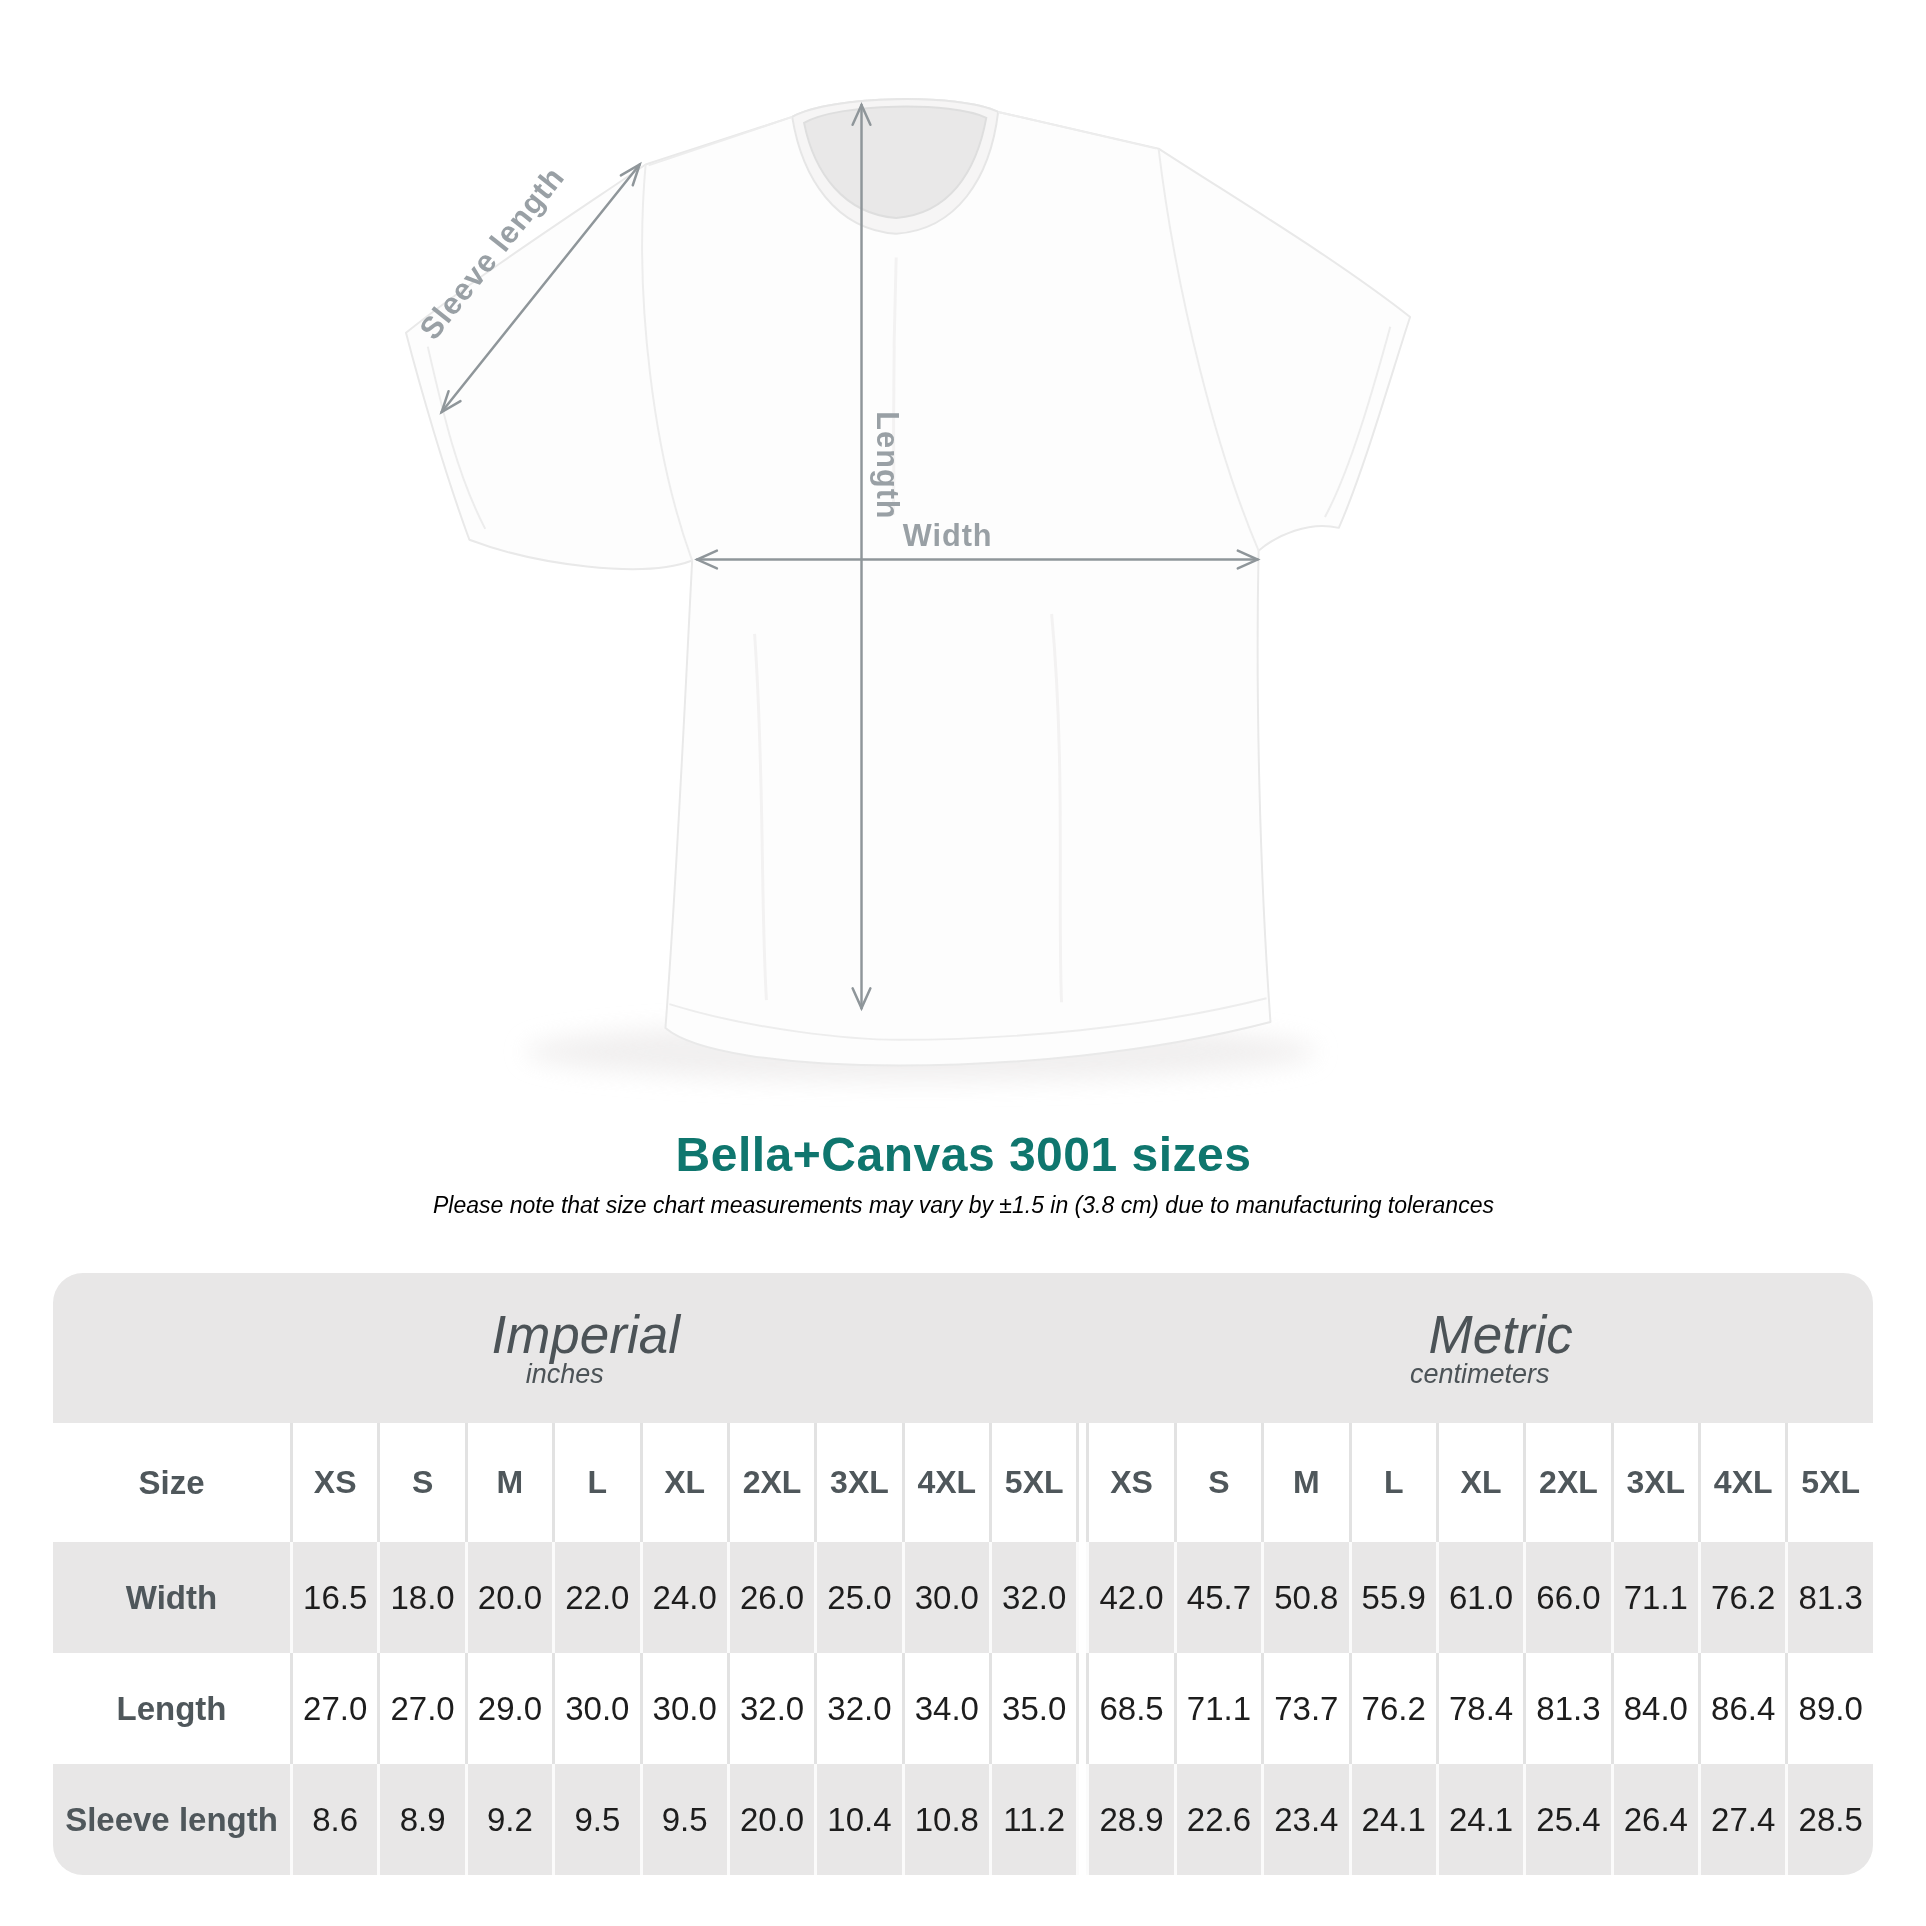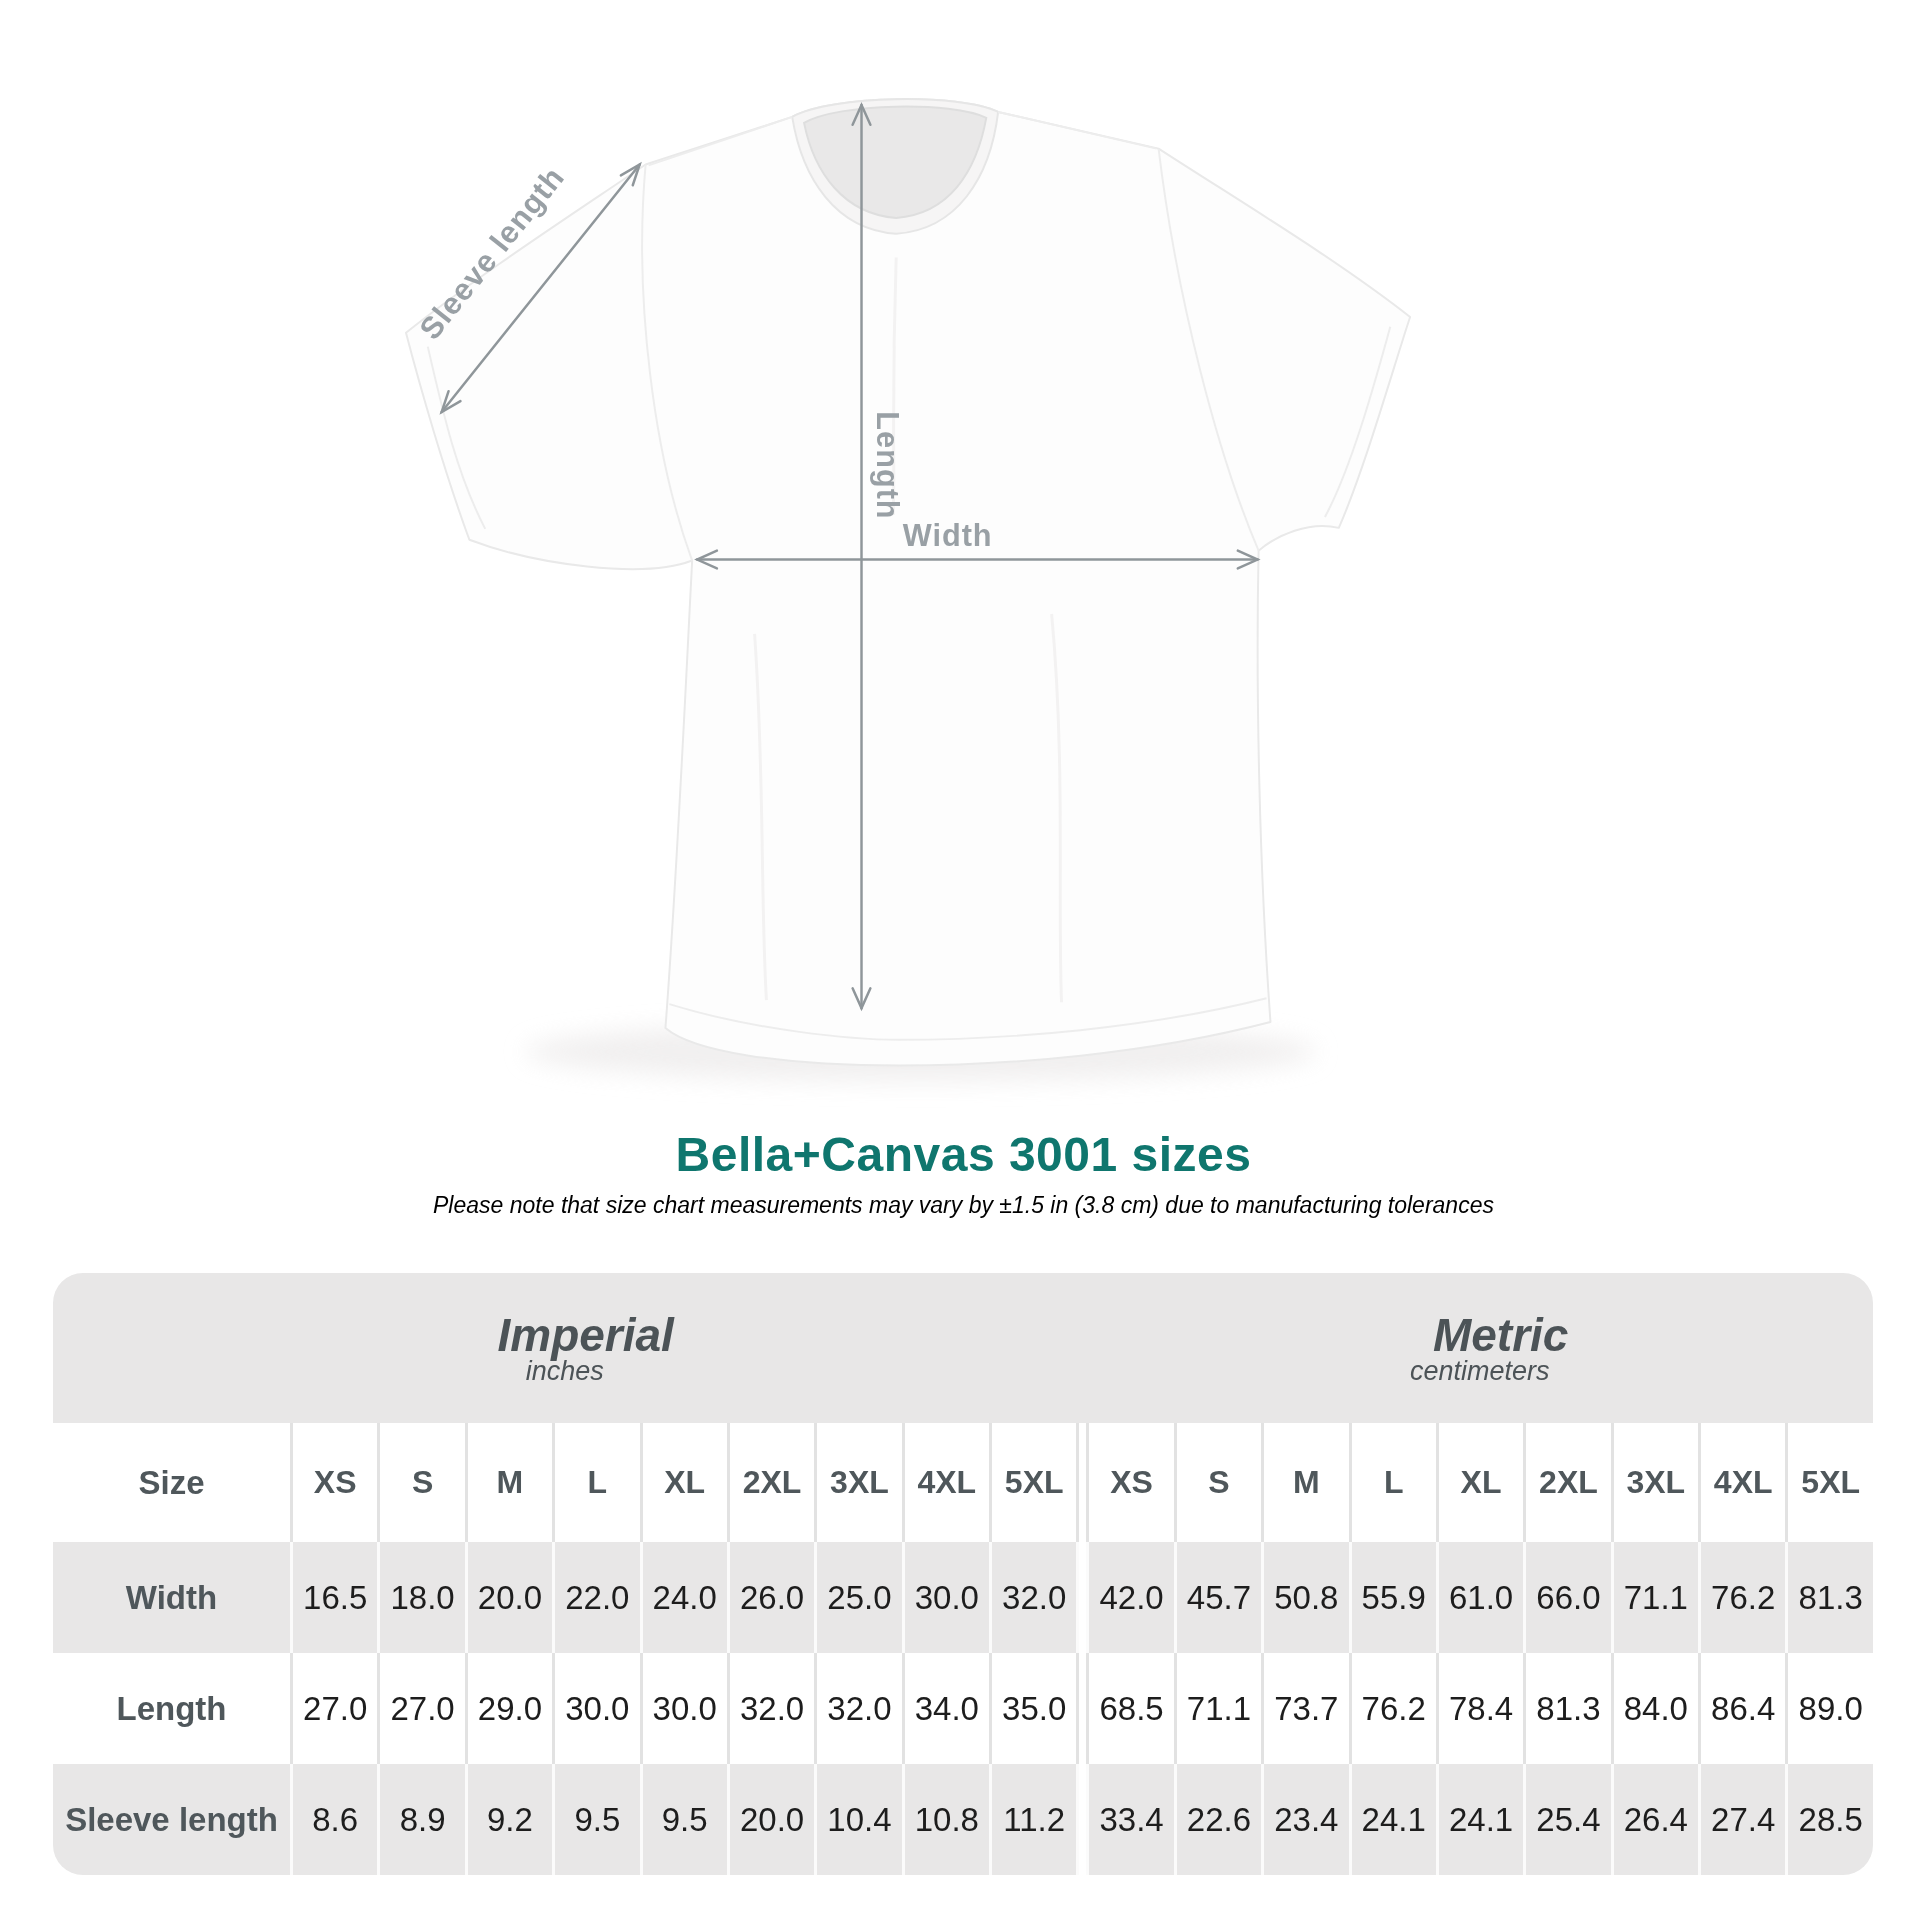--- a/index.html
+++ b/index.html
@@ -20,21 +20,21 @@
               border-radius:30px;overflow:hidden;background:#ffffff;}
   table{width:100%;border-collapse:separate;border-spacing:0;table-layout:fixed;}
   col.c-label{width:237px;}
   col.c-sp{width:10px;}
   tr.tr-head{height:150px;}
   tr.tr-size{height:119px;}
   tr.tr-data{height:111px;}
   th,td{padding:0;margin:0;vertical-align:middle;text-align:center;}
 
   th.sec{background:#e8e7e7;color:#4c5357;font-style:italic;}
-  .sec-title{font-weight:bold;font-size:46px;line-height:1;padding-left:42px;}
+  .sec-title{font-weight:normal;font-size:53px;line-height:1;padding-left:42px;}
   .sec-unit{font-size:27px;font-weight:400;line-height:1;}
   th.sp-head{background:#e8e7e7;}
 
   tr.bg-white{background:#ffffff;}
   tr.bg-gray{background:#e8e7e7;}
 
   th.rl{font-weight:bold;font-size:33px;color:#4f575b;}
   td{font-size:33px;color:#1d1d1d;font-weight:400;}
   td.sh{font-weight:bold;font-size:32px;color:#4f575b;}
 
@@ -243,21 +243,21 @@
         <td class="v">8.6</td>
         <td class="v">8.9</td>
         <td class="v">9.2</td>
         <td class="v">9.5</td>
         <td class="v">9.5</td>
         <td class="v">20.0</td>
         <td class="v">10.4</td>
         <td class="v">10.8</td>
         <td class="v">11.2</td>
         <td class="v sp"></td>
-        <td class="v">33.4</td>
+        <td class="v">28.9</td>
         <td class="v">22.6</td>
         <td class="v">23.4</td>
         <td class="v">24.1</td>
         <td class="v">24.1</td>
         <td class="v">25.4</td>
         <td class="v">26.4</td>
         <td class="v">27.4</td>
         <td class="v">28.5</td>
       </tr>
     </tbody>

